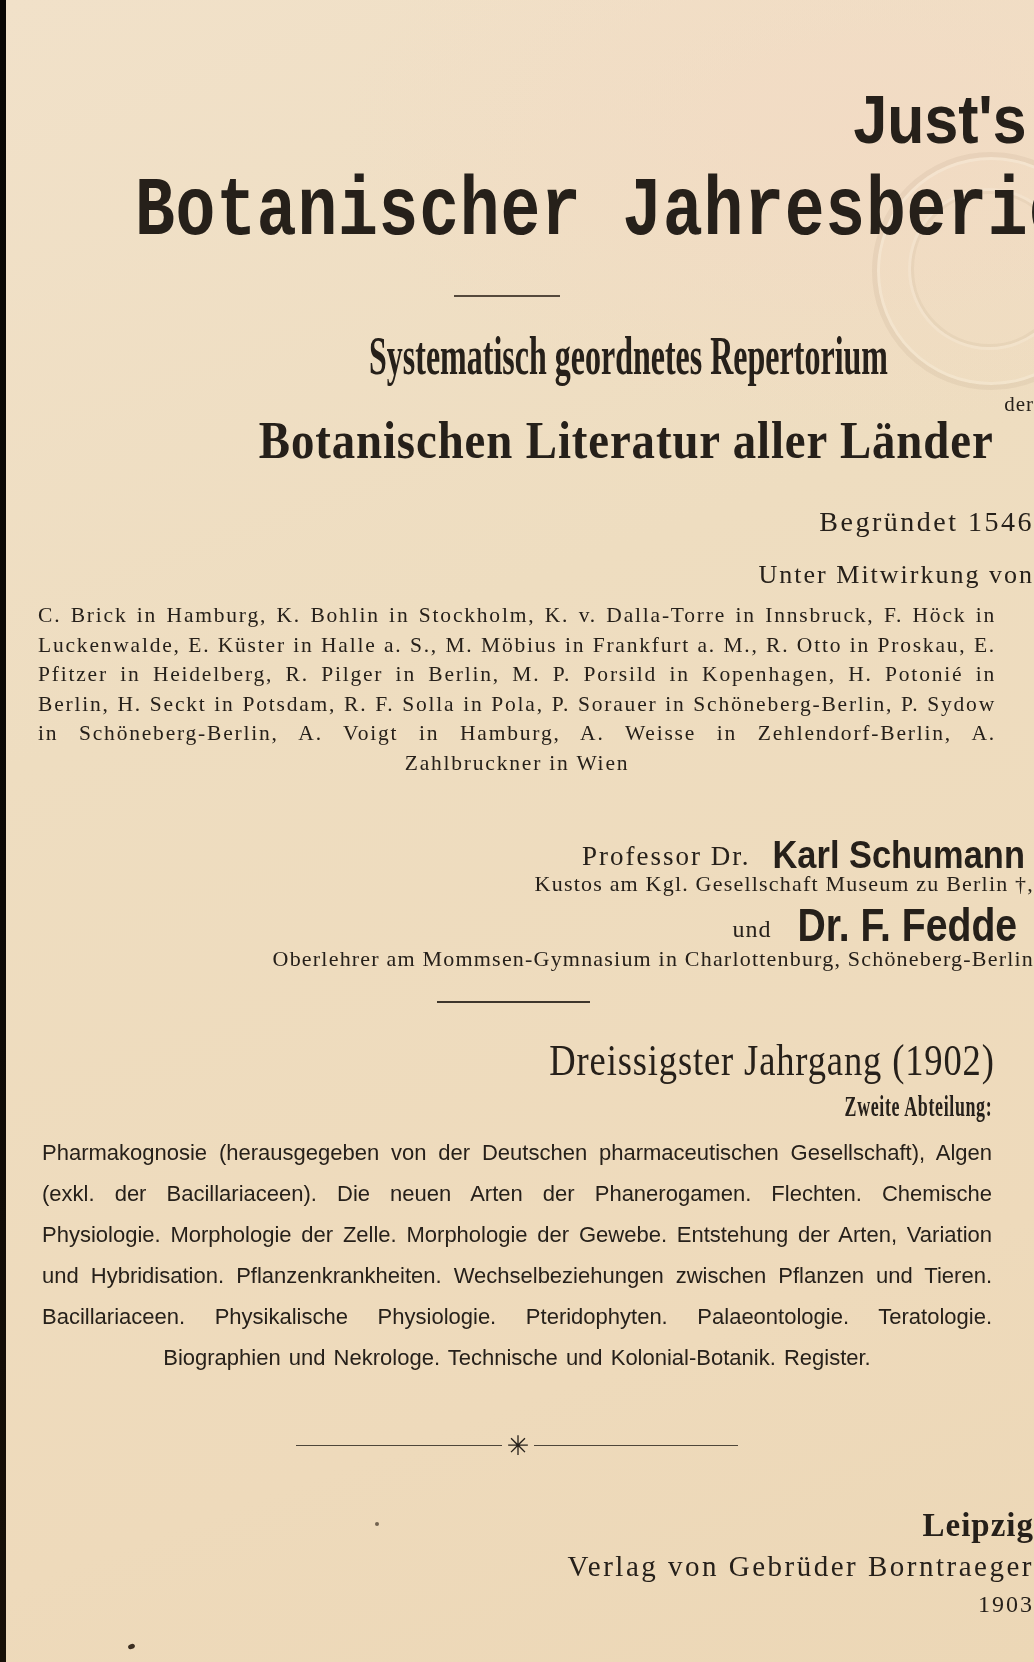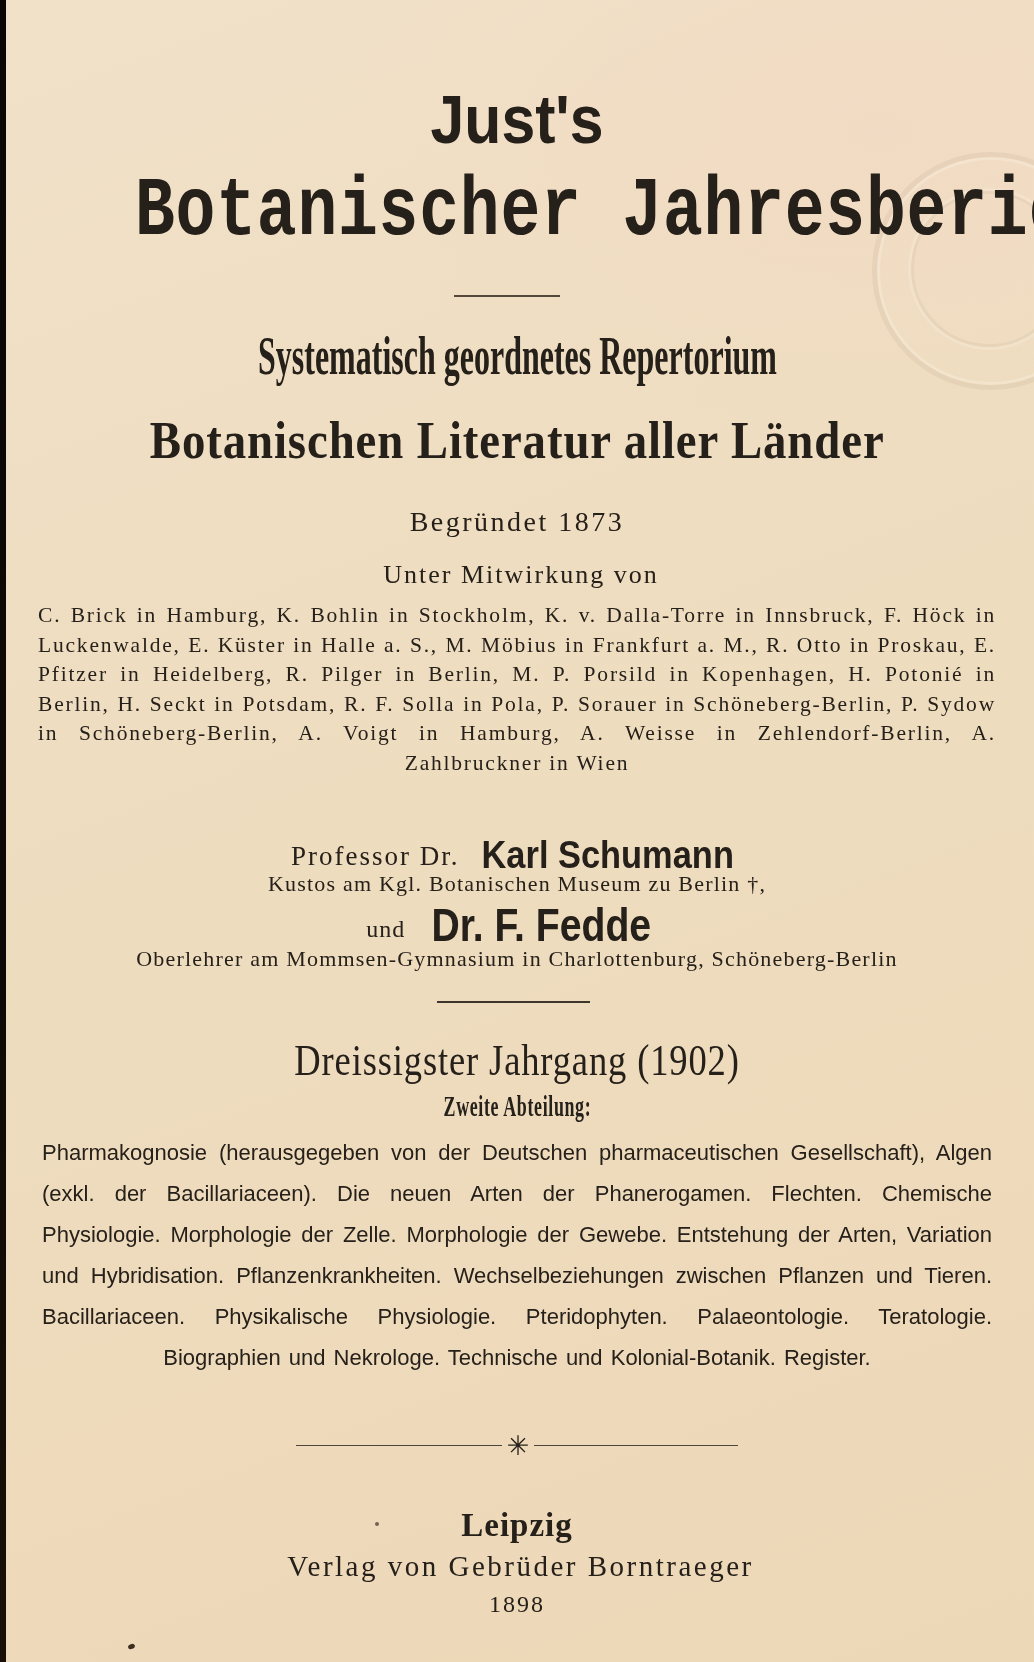--- a/index.html
+++ b/index.html
@@ -7,21 +7,21 @@
     position:relative;
     width:1034px;height:1662px;
     margin:0 auto;
     overflow:hidden;
     background:
       radial-gradient(ellipse 900px 500px at 85% 8%, rgba(244,216,196,0.55), rgba(244,216,196,0) 60%),
       linear-gradient(160deg,#f1e1c9 0%, #eeddc0 38%, #eedabb 78%, #ecd7b6 100%);
     color:#26201a;
     font-family:"Liberation Serif", serif;
   }
-  .abs{position:absolute;left:0;right:0;text-align:center;line-height:1;}
+  .abs{position:absolute;left:0;right:0;text-align:right;line-height:1;}
   .squeeze{display:inline-block;white-space:nowrap;}
 
   
   .series-title{top:86px;font-family:"Liberation Sans",sans-serif;font-weight:bold;font-size:66px;}
   .series-title .squeeze{transform:scale(0.92,1.04);}
   .main-title{top:170px;font-family:Liberation Mono, monospace;font-weight:bold;font-size:84px;}
   .main-title .squeeze{transform:scale(0.79,1.0);letter-spacing:1px;}
 
   .rule{position:absolute;height:2px;background:#4a4238;}
   .rule-1{top:295px;left:454px;width:106px;height:2px;background:#55493c;}
@@ -113,37 +113,38 @@
   <div class="abs main-title">
     <span class="squeeze">Botanischer Jahresbericht</span>
   </div>
 
   <div class="rule rule-1"></div>
 
   <div class="abs subtitle-1">
     <span class="squeeze">Systematisch geordnetes Repertorium</span>
   </div>
 
+  <div class="abs subtitle-der">der</div>
 
   <div class="abs subtitle-2">
     <span class="squeeze">Botanischen Literatur aller Länder</span>
   </div>
 
-  <div class="abs founded">Begründet 1873</div>
+  <div class="abs founded">Begründet 1546</div>
 
   <div class="abs contrib-intro">Unter Mitwirkung von</div>
 
   <div class="contributors">C. Brick in Hamburg, K. Bohlin in Stockholm, K. v. Dalla-Torre in Innsbruck, F. Höck in Luckenwalde, E. Küster in Halle a. S., M. Möbius in Frankfurt a. M., R. Otto in Proskau, E. Pfitzer in Heidelberg, R. Pilger in Berlin, M. P. Porsild in Kopenhagen, H. Potonié in Berlin, H. Seckt in Potsdam, R. F. Solla in Pola, P. Sorauer in Schöneberg-Berlin, P. Sydow in Schöneberg-Berlin, A. Voigt in Hamburg, A. Weisse in Zehlendorf-Berlin, A. Zahlbruckner in Wien</div>
 
 
   <div class="abs editor-line editor1-line">
     <span class="editor-prefix">Professor Dr.</span><span class="editor1-name"><span class="squeeze">Karl Schumann</span></span>
   </div>
 
-  <div class="abs editor-affil editor1-affil">Kustos am Kgl. Botanischen Museum zu Berlin †,</div>
+  <div class="abs editor-affil editor1-affil">Kustos am Kgl. Gesellschaft Museum zu Berlin †,</div>
 
   <div class="abs editor-affil editor2-affil">Oberlehrer am Mommsen-Gymnasium in Charlottenburg, Schöneberg-Berlin</div>
 
   <div class="abs editor-line editor2-line">
     <span class="editor2-prefix">und</span><span class="editor2-name"><span class="squeeze">Dr. F. Fedde</span></span>
   </div>
 
   <div class="rule rule-2"></div>
 
   <div class="abs volume">
@@ -157,18 +158,18 @@
   <div class="contents">Pharmakognosie (herausgegeben von der Deutschen pharmaceutischen Gesellschaft), Algen (exkl. der Bacillariaceen). Die neuen Arten der Phanerogamen. Flechten. Chemische Physiologie. Morphologie der Zelle. Morphologie der Gewebe. Entstehung der Arten, Variation und Hybridisation. Pflanzenkrankheiten. Wechselbeziehungen zwischen Pflanzen und Tieren. Bacillariaceen. Physikalische Physiologie. Pteridophyten. Palaeontologie. Teratologie. Biographien und Nekrologe. Technische und Kolonial-Botanik. Register.</div>
 
   <div class="abs divider">
     <span class="dline dline-l"></span>
     <span class="fleuron">✳</span>
     <span class="dline dline-r"></span>
   </div>
 
   <div class="abs city">Leipzig</div>
   <div class="abs publisher">Verlag von Gebrüder Borntraeger</div>
-  <div class="abs year">1898</div>
+  <div class="abs year">1903</div>
 
   <div class="speck speck-1"></div>
   <div class="speck speck-2"></div>
 
 </div>
 
 </body></html>

